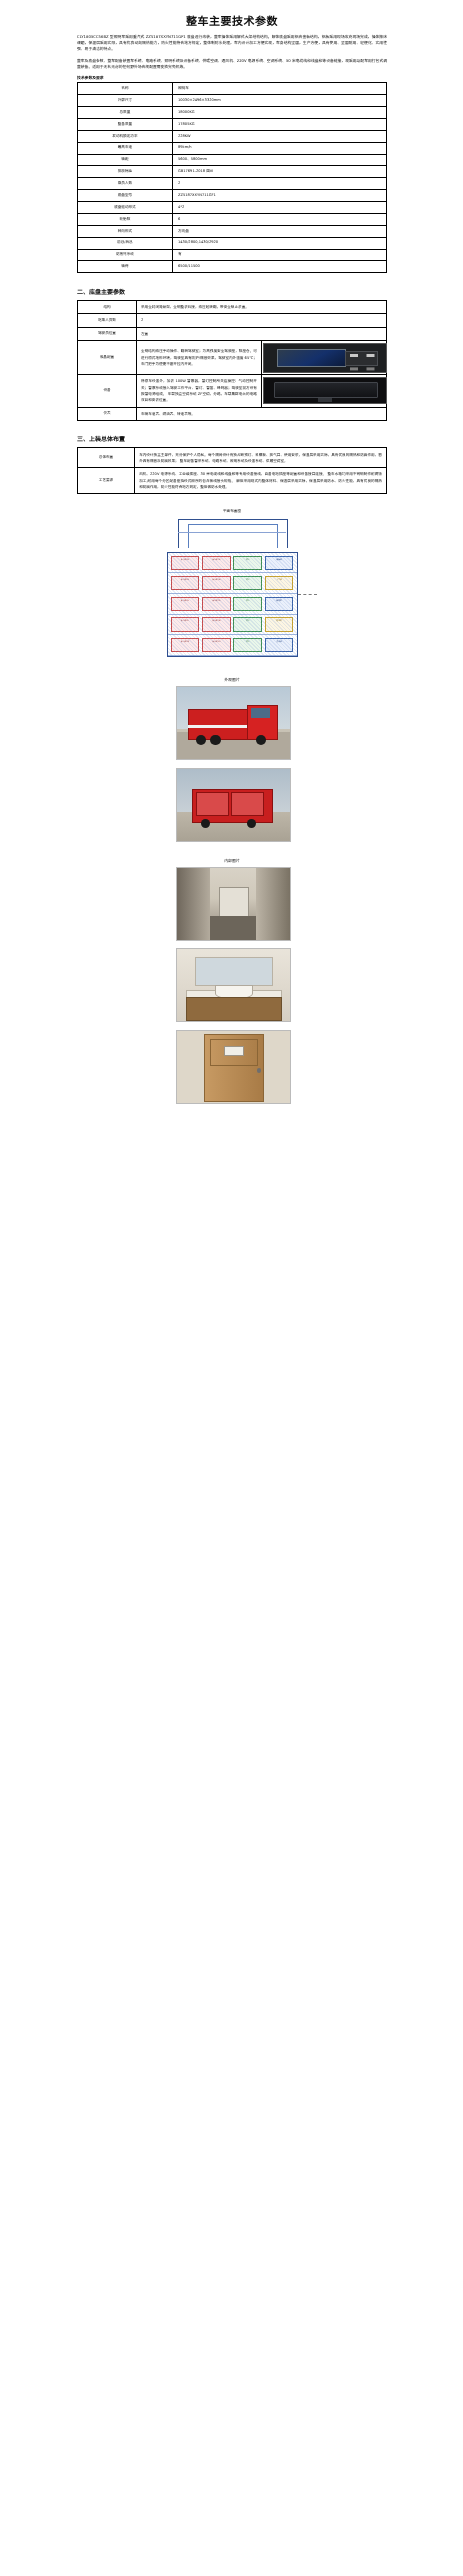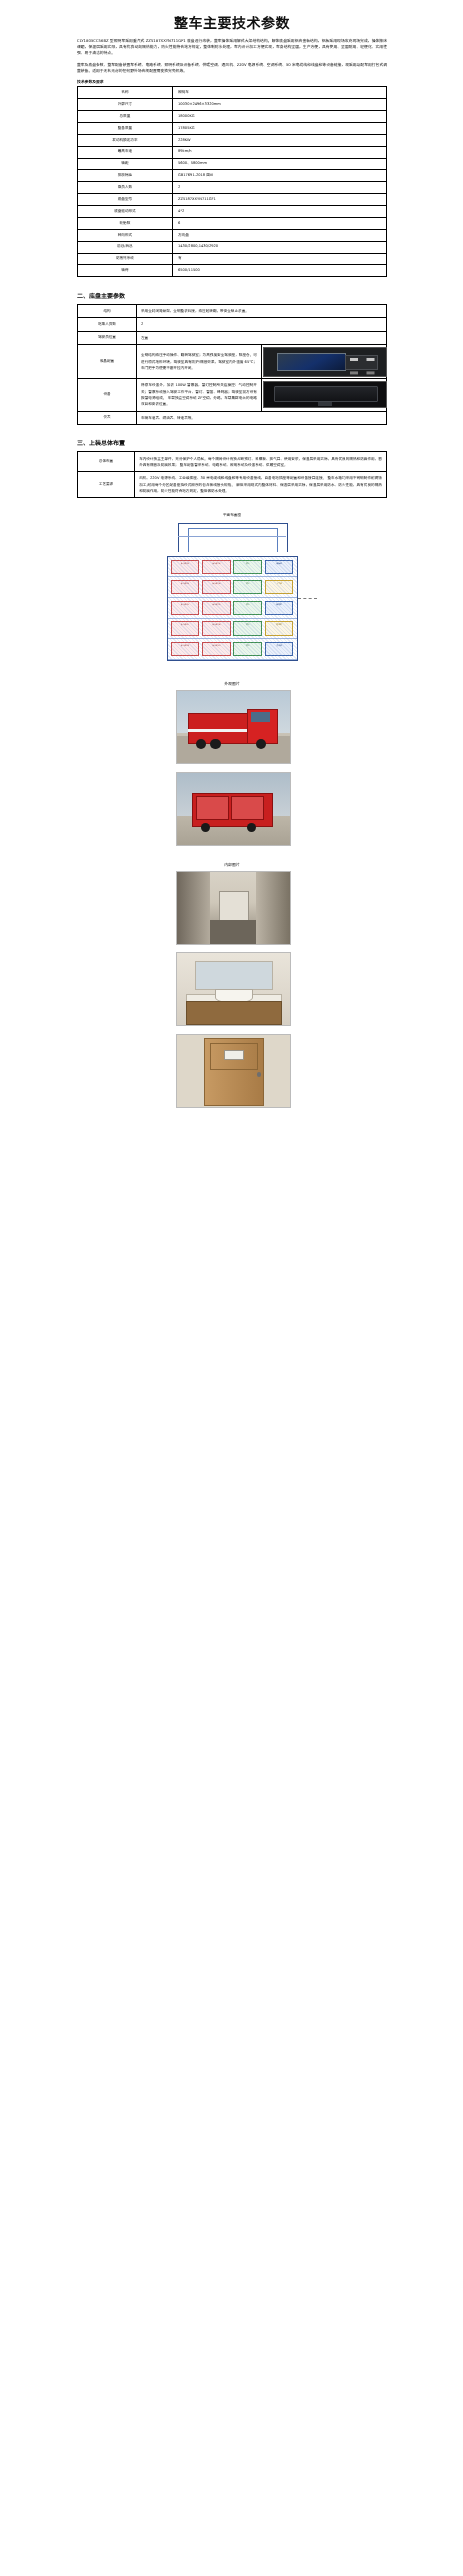--- a/index.html
+++ b/index.html
@@ -9,21 +9,21 @@
     font-family:"DejaVu Sans","Liberation Sans",sans-serif;
     color:#111;
     -webkit-font-smoothing:antialiased;
   }
   .page{
     width:464px;
     box-sizing:border-box;
     padding:9.3px 77px 20.6px 77px;
   }
   h1.doc-title{
-    font-size:14px;
+    font-size:11px;
     font-weight:bold;
     text-align:center;
     margin:3.1px 0 5.2px 0;
     letter-spacing:0.5px;
   }
   h2.section-title{
     font-size:6px;
     font-weight:bold;
     margin:13.4px 0 4.1px 0;
   }

